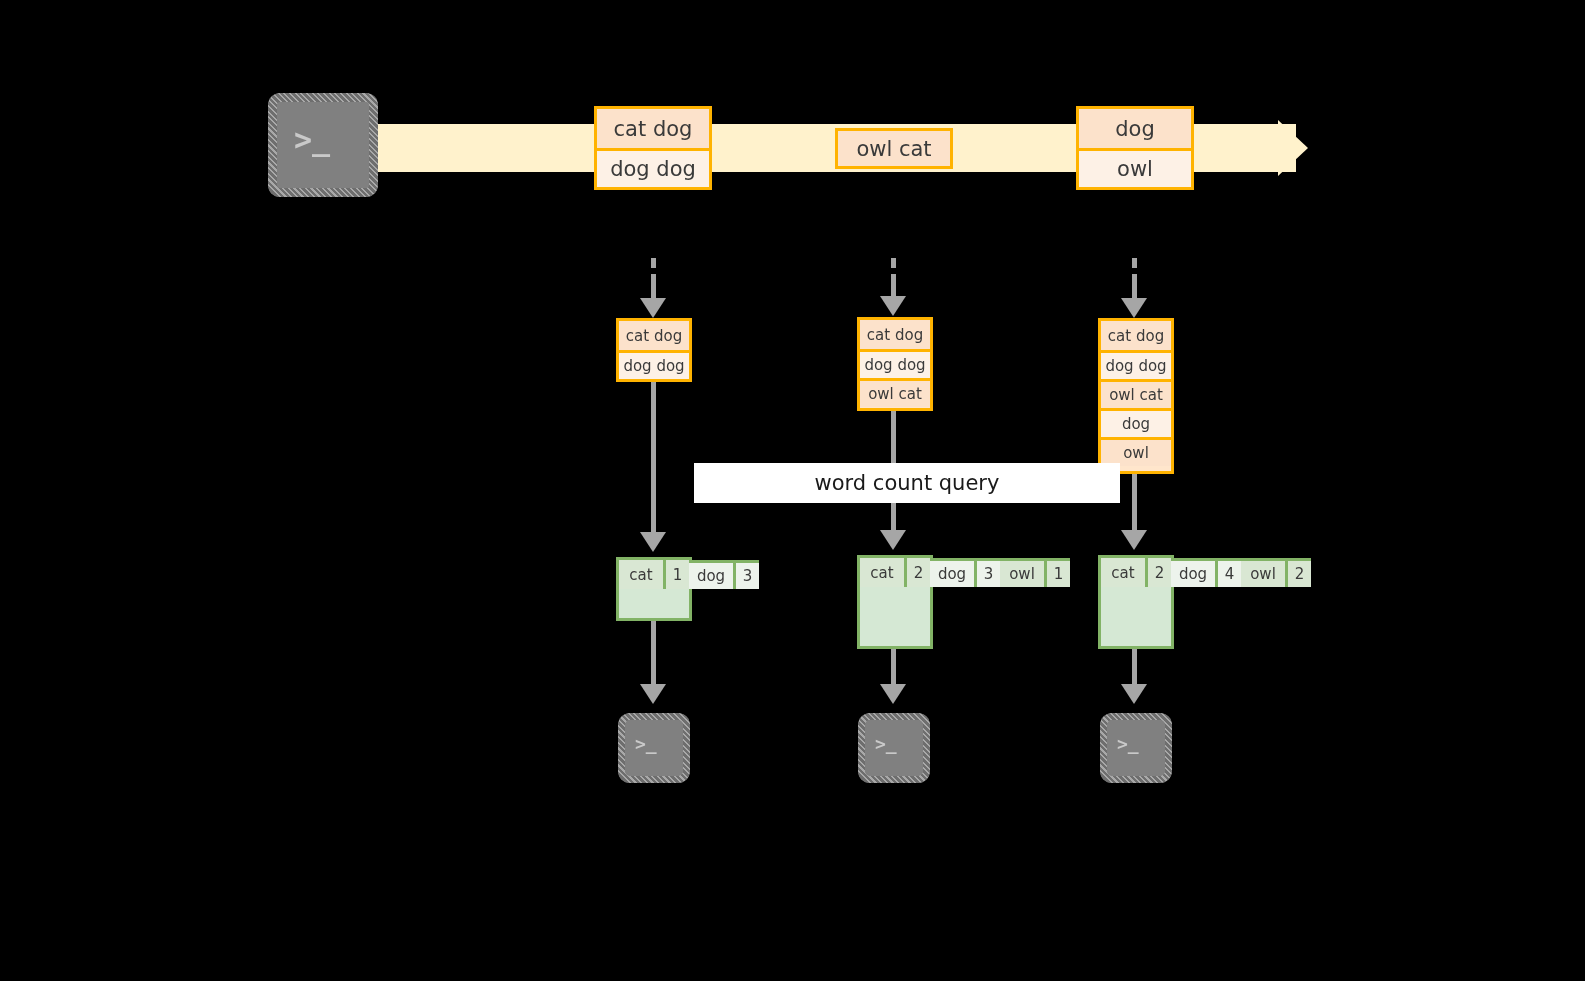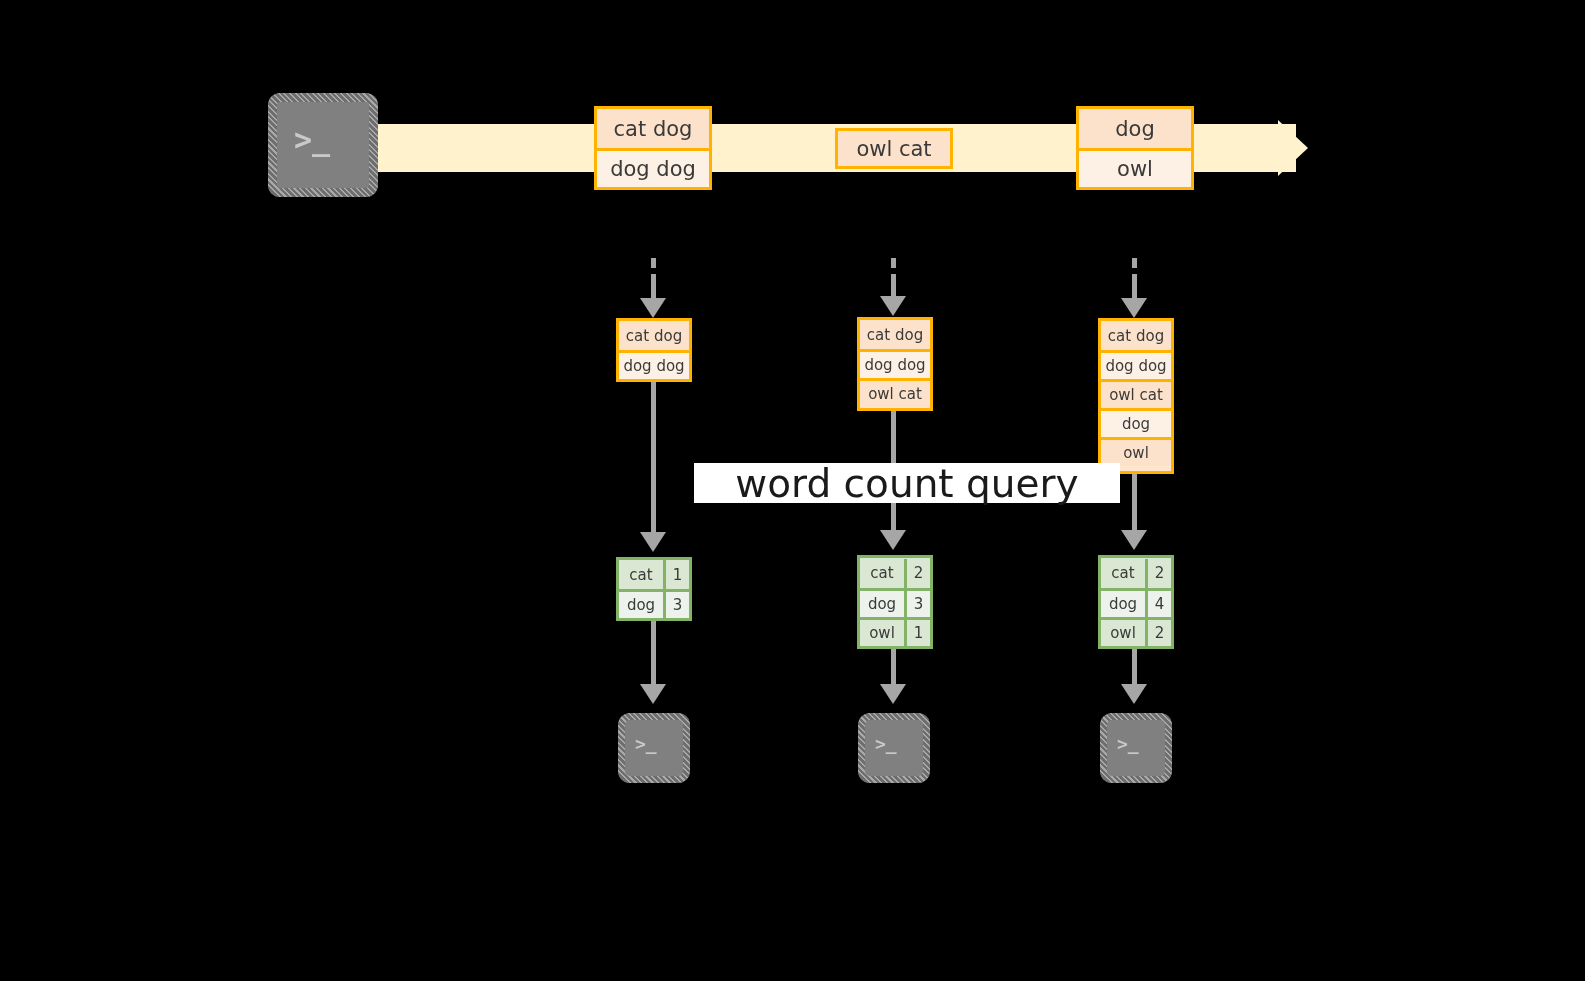--- a/index.html
+++ b/index.html
@@ -97,22 +97,21 @@
   .ebox .row.light { background: #FDF1E6; }
   .ebox .row.sep   { border-top: 3px solid #FFB300; }
 
   
   .gbox {
     position: absolute;
     box-sizing: border-box;
     border: 3px solid #82B366;
     background: #D5E8D4;
     display: flex;
-    flex-direction: column;
-    justify-content: center;
+    flex-direction: row;
   }
   .gbox .grow {
     display: flex;
     box-sizing: border-box;
   }
   .gbox .grow.sep { border-top: 3px solid #82B366; }
   .gbox .gcell {
     box-sizing: border-box;
     display: flex;
     align-items: center;
@@ -279,17 +278,17 @@
 
   <div class="vline" style="left:1132px; top:649px; height:37px;"></div>
   <div class="vhead" style="left:1121px; top:684px;"></div>
 
   <div class="terminal" style="left:1100px; top:713px; width:72px; height:70px;">
     <div class="hatch" style="padding:7px;"></div>
     <div class="inner" style="left:7px; top:7px; right:7px; bottom:7px; border-radius:7px;"></div>
     <div class="prompt" style="left:17px; top:22px; font-size:18px;">&gt;_</div>
   </div>
 
-  <div class="banner" style="left:694px; top:463px; width:426px; height:40px; font-size:39px;">
+  <div class="banner" style="left:694px; top:463px; width:426px; height:40px; font-size:21px;">
     <span>word count query</span>
   </div>
 
 </div>
 
 </body></html>

